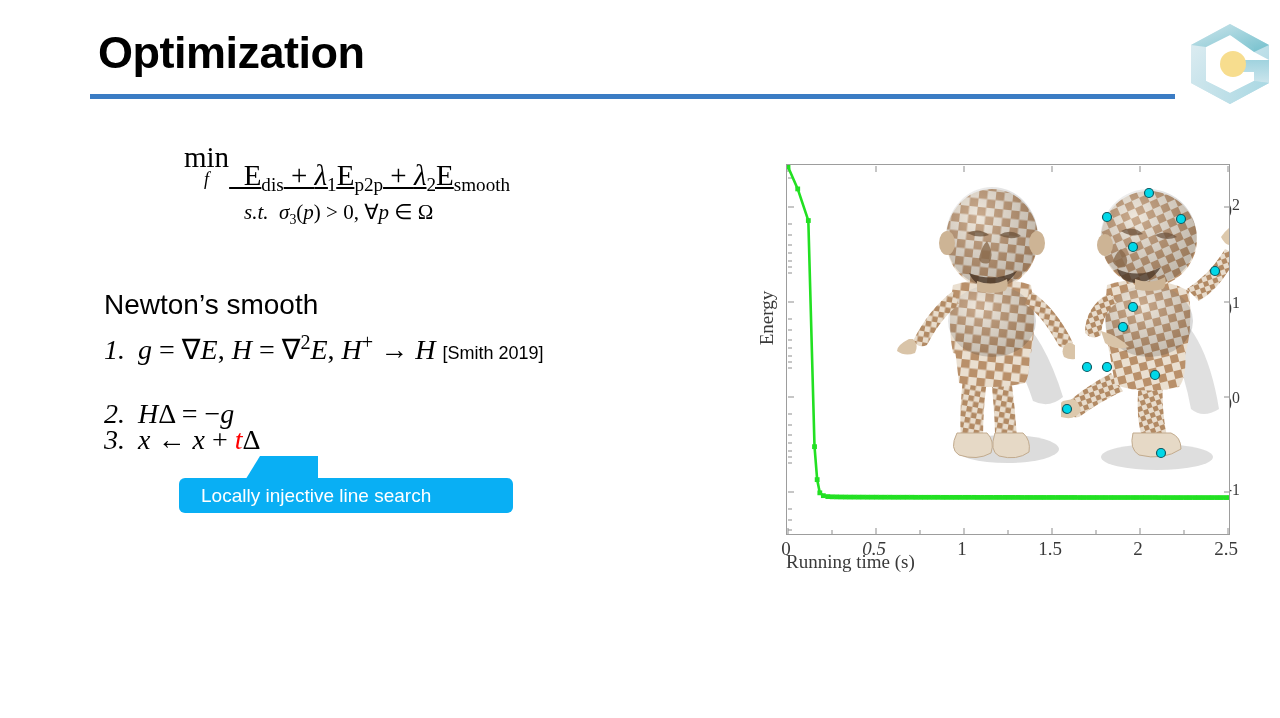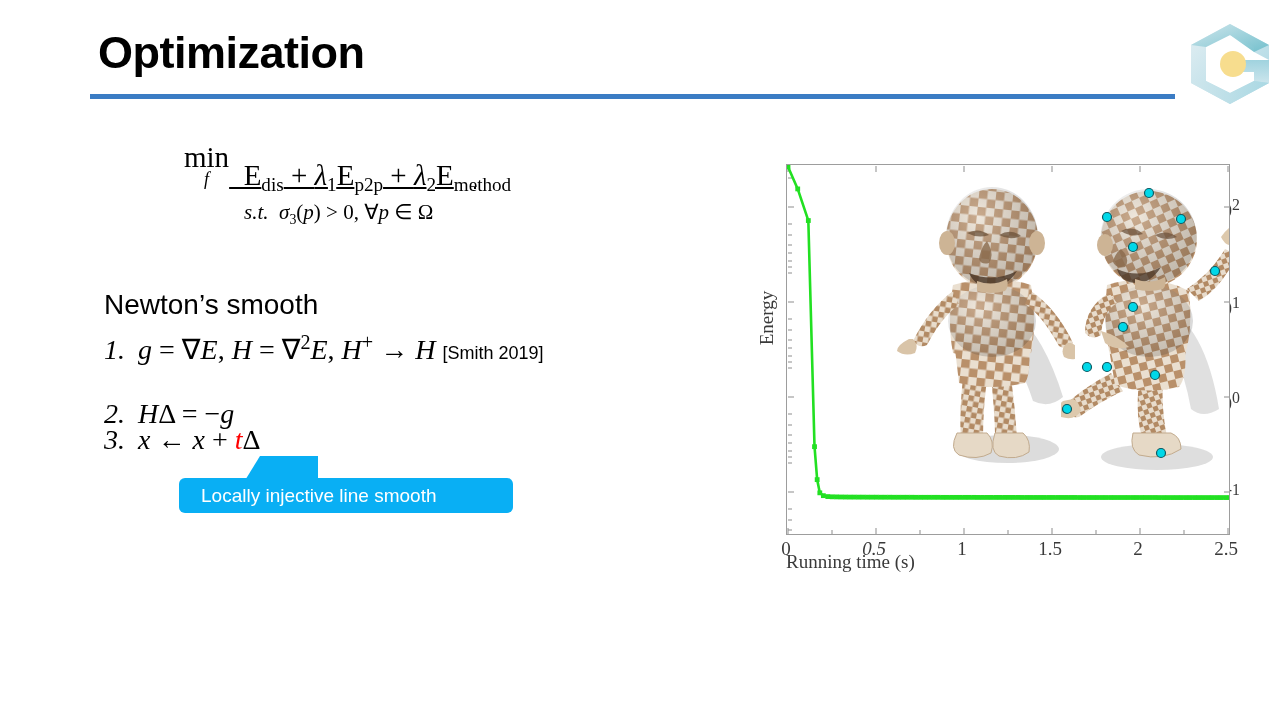--- a/index.html
+++ b/index.html
@@ -215,21 +215,21 @@
       <path d="M47 4 L86 25 L86 40 L71 32 L71 27 L47 15 L23 27 L23 61 L47 73 L71 61 L71 52 L58 52 L58 40 L86 40 L86 63 L47 84 L8 63 L8 25 Z" fill="url(#gLeft)"></path>
       <path d="M47 4 L86 25 L71 32 L47 15 L23 27 L8 25 Z" fill="url(#gTop)" opacity="0.95"></path>
       <path d="M86 40 L86 63 L71 61 L71 52 L58 52 L58 40 Z" fill="url(#gRight)" opacity="0.95"></path>
       <path d="M8 63 L47 84 L86 63 L71 61 L47 73 L23 61 Z" fill="url(#gBot)" opacity="0.9"></path>
       <circle cx="50" cy="44" r="13" fill="#f7dd8e"></circle>
     </svg>
   </div>
 
   <div id="eq-objective" class="math">
     <span class="minop"><span class="op">min</span><span class="sub">f</span></span>
-    &nbsp;E<sub class="sm">dis</sub> + <span class="it">λ</span><sub class="sm">1</sub>E<sub class="sm">p2p</sub> + <span class="it">λ</span><sub class="sm">2</sub>E<sub class="sm">method</sub>
+    &nbsp;E<sub class="sm">dis</sub> + <span class="it">λ</span><sub class="sm">1</sub>E<sub class="sm">p2p</sub> + <span class="it">λ</span><sub class="sm">2</sub>E<sub class="sm">smooth</sub>
   </div>
 
   <div id="eq-constraint" class="math">
     <span class="it">s.t.</span>&nbsp;&nbsp;<span class="it">σ</span><sub class="sm">3</sub>(<span class="it">p</span>) &gt; 0, ∀<span class="it">p</span> ∈ Ω
   </div>
 
   <div id="newton-heading">Newton’s smooth</div>
 
   <div id="newton-1" class="newton-line">
     <span class="num">1.</span>
@@ -242,21 +242,21 @@
     <span class="it">H</span>Δ = −<span class="it">g</span>
   </div>
 
   <div id="newton-3" class="newton-line">
     <span class="num">3.</span>
     <span class="it">x</span> ← <span class="it">x</span> + <span class="hl-red">t</span>Δ
   </div>
 
   <div id="callout-tail"></div>
   <div id="callout">
-    <span id="callout-label">Locally injective line smooth</span>
+    <span id="callout-label">Locally injective line search</span>
   </div>
 
   <div id="chart">
 
     <div id="ylabel">Energy</div>
     <div id="xlabel">Running time (s)</div>
 
     <div class="ytick-label" style="top:48px;">10<sup>2</sup></div>
     <div class="ytick-label" style="top:146px;">10<sup>1</sup></div>
     <div class="ytick-label" style="top:241px;">10<sup>0</sup></div>

